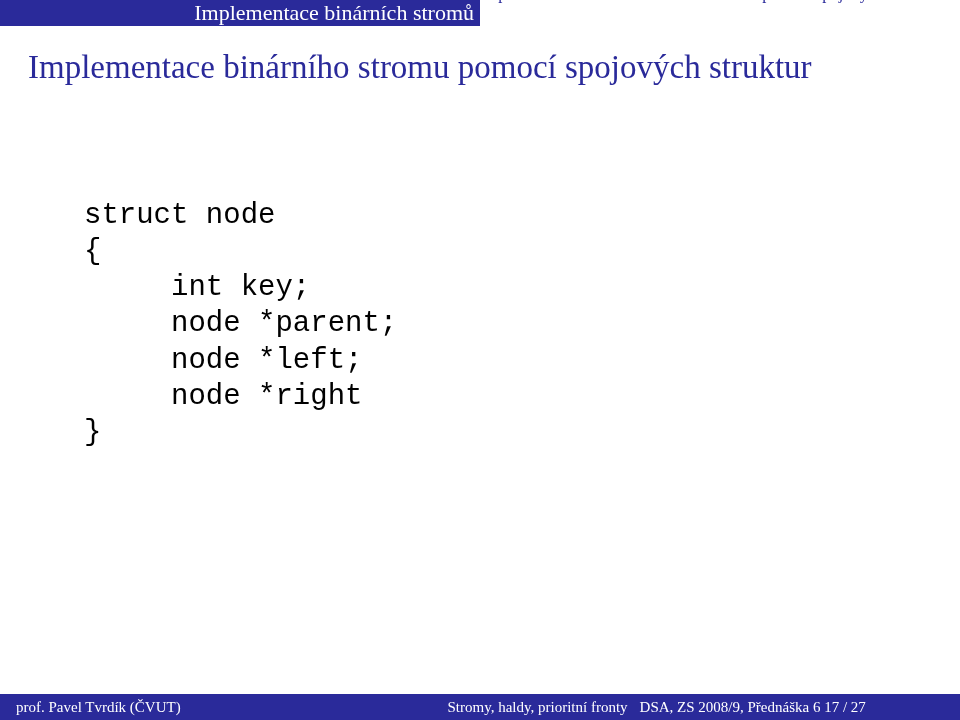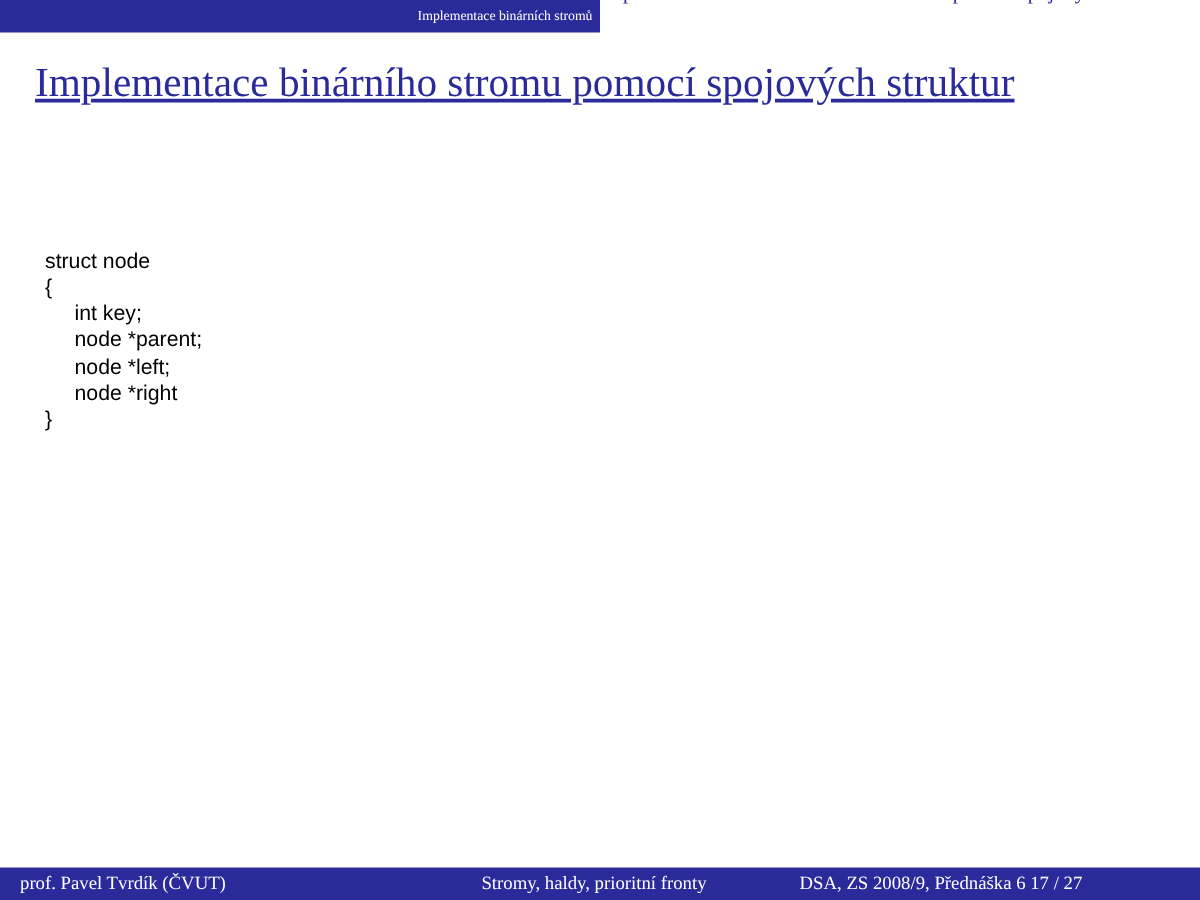--- a/index.html
+++ b/index.html
@@ -3,44 +3,44 @@
 <meta charset="utf-8">
 <style>
   * { margin: 0; padding: 0; box-sizing: border-box; }
   html, body { width: 960px; height: 720px; background: #ffffff; font-family: "Georgia", "Times New Roman", serif; overflow: hidden; }
   .slide { position: relative; width: 960px; height: 720px; }
   .header { position: relative; height: 26px; }
   .header-left {
     position: absolute; left: 0; top: 0; width: 480px; height: 26px;
     text-align: right; padding-right: 6px;
     color: #ffffff; background: #2a2a9a;
-    font-size: 11px; line-height: 26px;
+    font-size: 22px; line-height: 26px;
   }
   .header-right {
     position: absolute; left: 480px; top: -16px; width: 460px;
     color: #2a2a9a; font-size: 16.5px; line-height: 19px;
   }
   .header-right .l2 { display: block; }
   .title {
     color: #2a2a9a; font-size: 33px; font-weight: 400;
-    padding: 22px 28px 0 28px; line-height: 1.2; text-decoration: underline;
+    padding: 22px 28px 0 28px; line-height: 1.2;
   }
   .body { padding: 110px 36px 0 36px; }
   .code {
-    font-family: Liberation Sans, sans-serif; font-size: 17px; color: #000;
-    line-height: 1.25; white-space: pre;
+    font-family: Liberation Mono, monospace; font-size: 29px; color: #000;
+    line-height: 1.25; white-space: pre; margin-left: 48px;
   }
   .footer {
     position: absolute; left: 0; bottom: 0; width: 960px; height: 26px;
     background: #2a2a9a; color: #ffffff; font-size: 15px; line-height: 26px;
     display: flex;
   }
   .footer-cell { flex: 1 1 0; text-align: center; padding: 0 6px; white-space: nowrap; }
   .footer-cell.left { text-align: left; padding-left: 16px; flex: 1 1 33%; }
-  .footer-cell.mid  { text-align: center; flex: 1 1 33%; }
+  .footer-cell.mid  { text-align: right; flex: 1 1 33%; }
   .footer-cell.right{ text-align: left; padding-right: 16px; flex: 1 1 34%; }
 </style>
 </head>
 <body>
 <div class="slide">
 
 <div class="header">
   <div class="header-left">Implementace binárních stromů</div>
   <div class="header-right">
     <span class="l1">Implementace obecného binárního stromu pomocí spojových</span>

